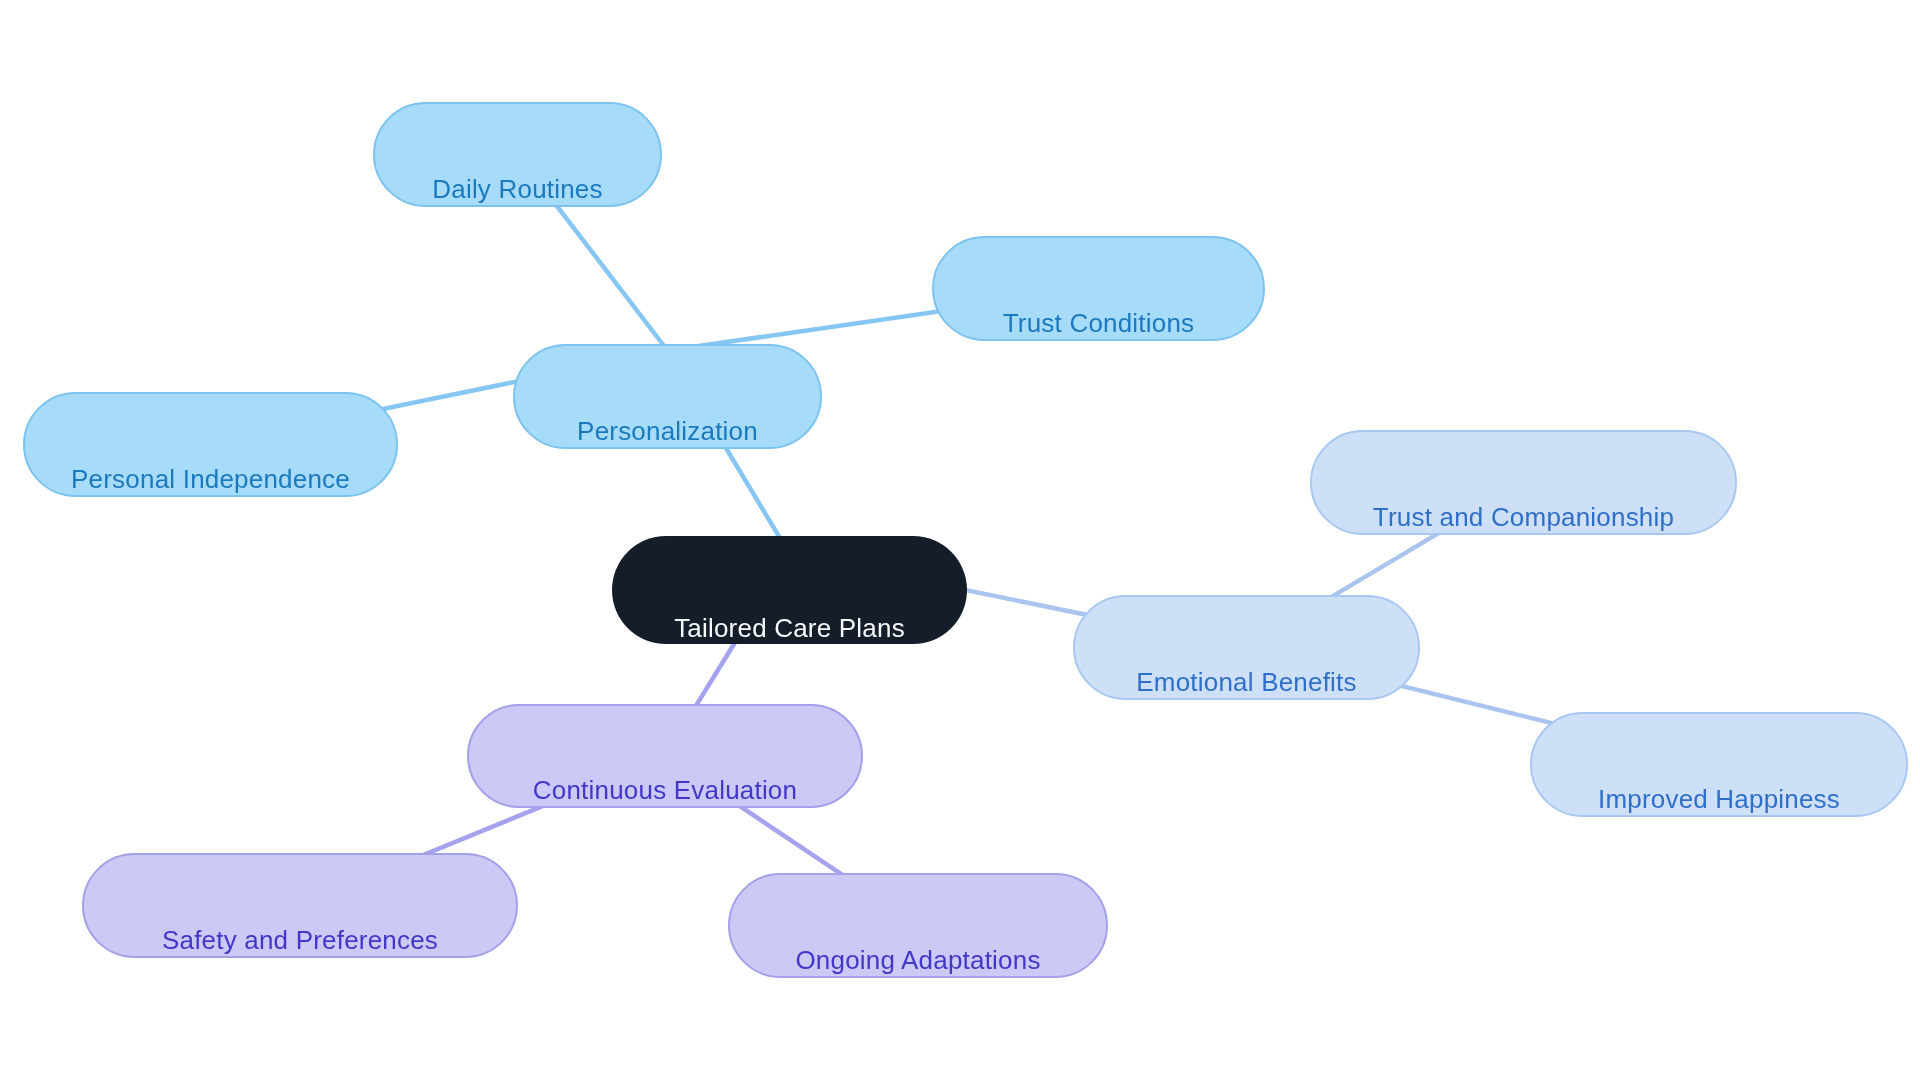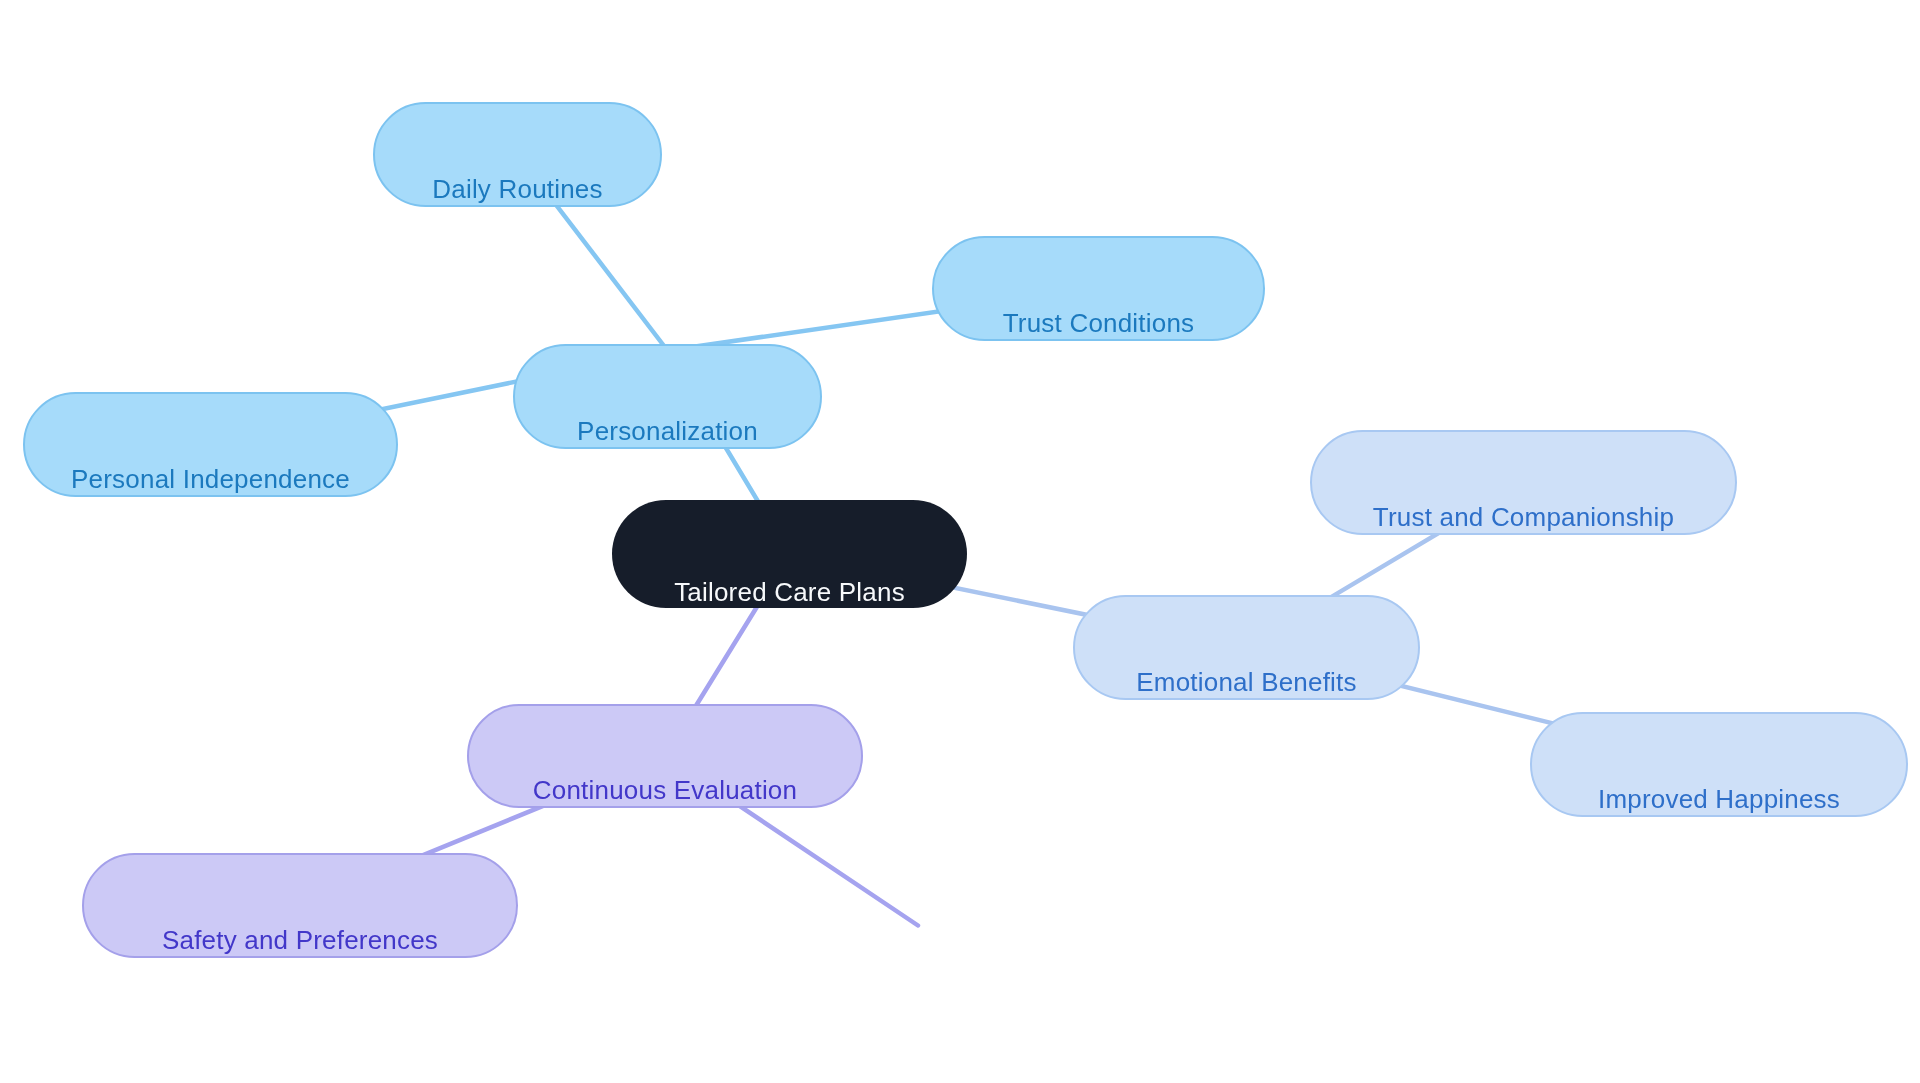--- a/index.html
+++ b/index.html
@@ -40,20 +40,21 @@
     font-size: 26px;
     letter-spacing: 0.2px;
     box-sizing: border-box;
     white-space: nowrap;
     z-index: 2;
   }
   .node.central {
     background: var(--central-fill, #161d2a);
     color: var(--central-text, #f7f9fb);
     border: none;
+    margin-top: 36px;
   }
   .node.b1 {
     background: var(--b1-fill, #a6dbfa);
     border: 2px solid var(--b1-border, #7cc3f0);
     color: var(--b1-text, #1b79be);
   }
   .node.b2 {
     background: var(--b2-fill, #cee0f8);
     border: 2px solid var(--b2-border, #a8c8f2);
     color: var(--b2-text, #2e6fc9);
@@ -121,14 +122,17 @@
   <div class="node b3" id="n-continuous-evaluation">
     <span>Continuous Evaluation</span>
   </div>
 
   <div class="node b2" id="n-improved-happiness">
     <span>Improved Happiness</span>
   </div>
   <div class="node b3" id="n-safety-independence">
     <span>Safety and Preferences</span>
   </div>
+  <div class="node b3" id="n-ongoing-adaptations">
+    <span>Ongoing Adaptations</span>
+  </div>
 
 </div>
 
 </body></html>

